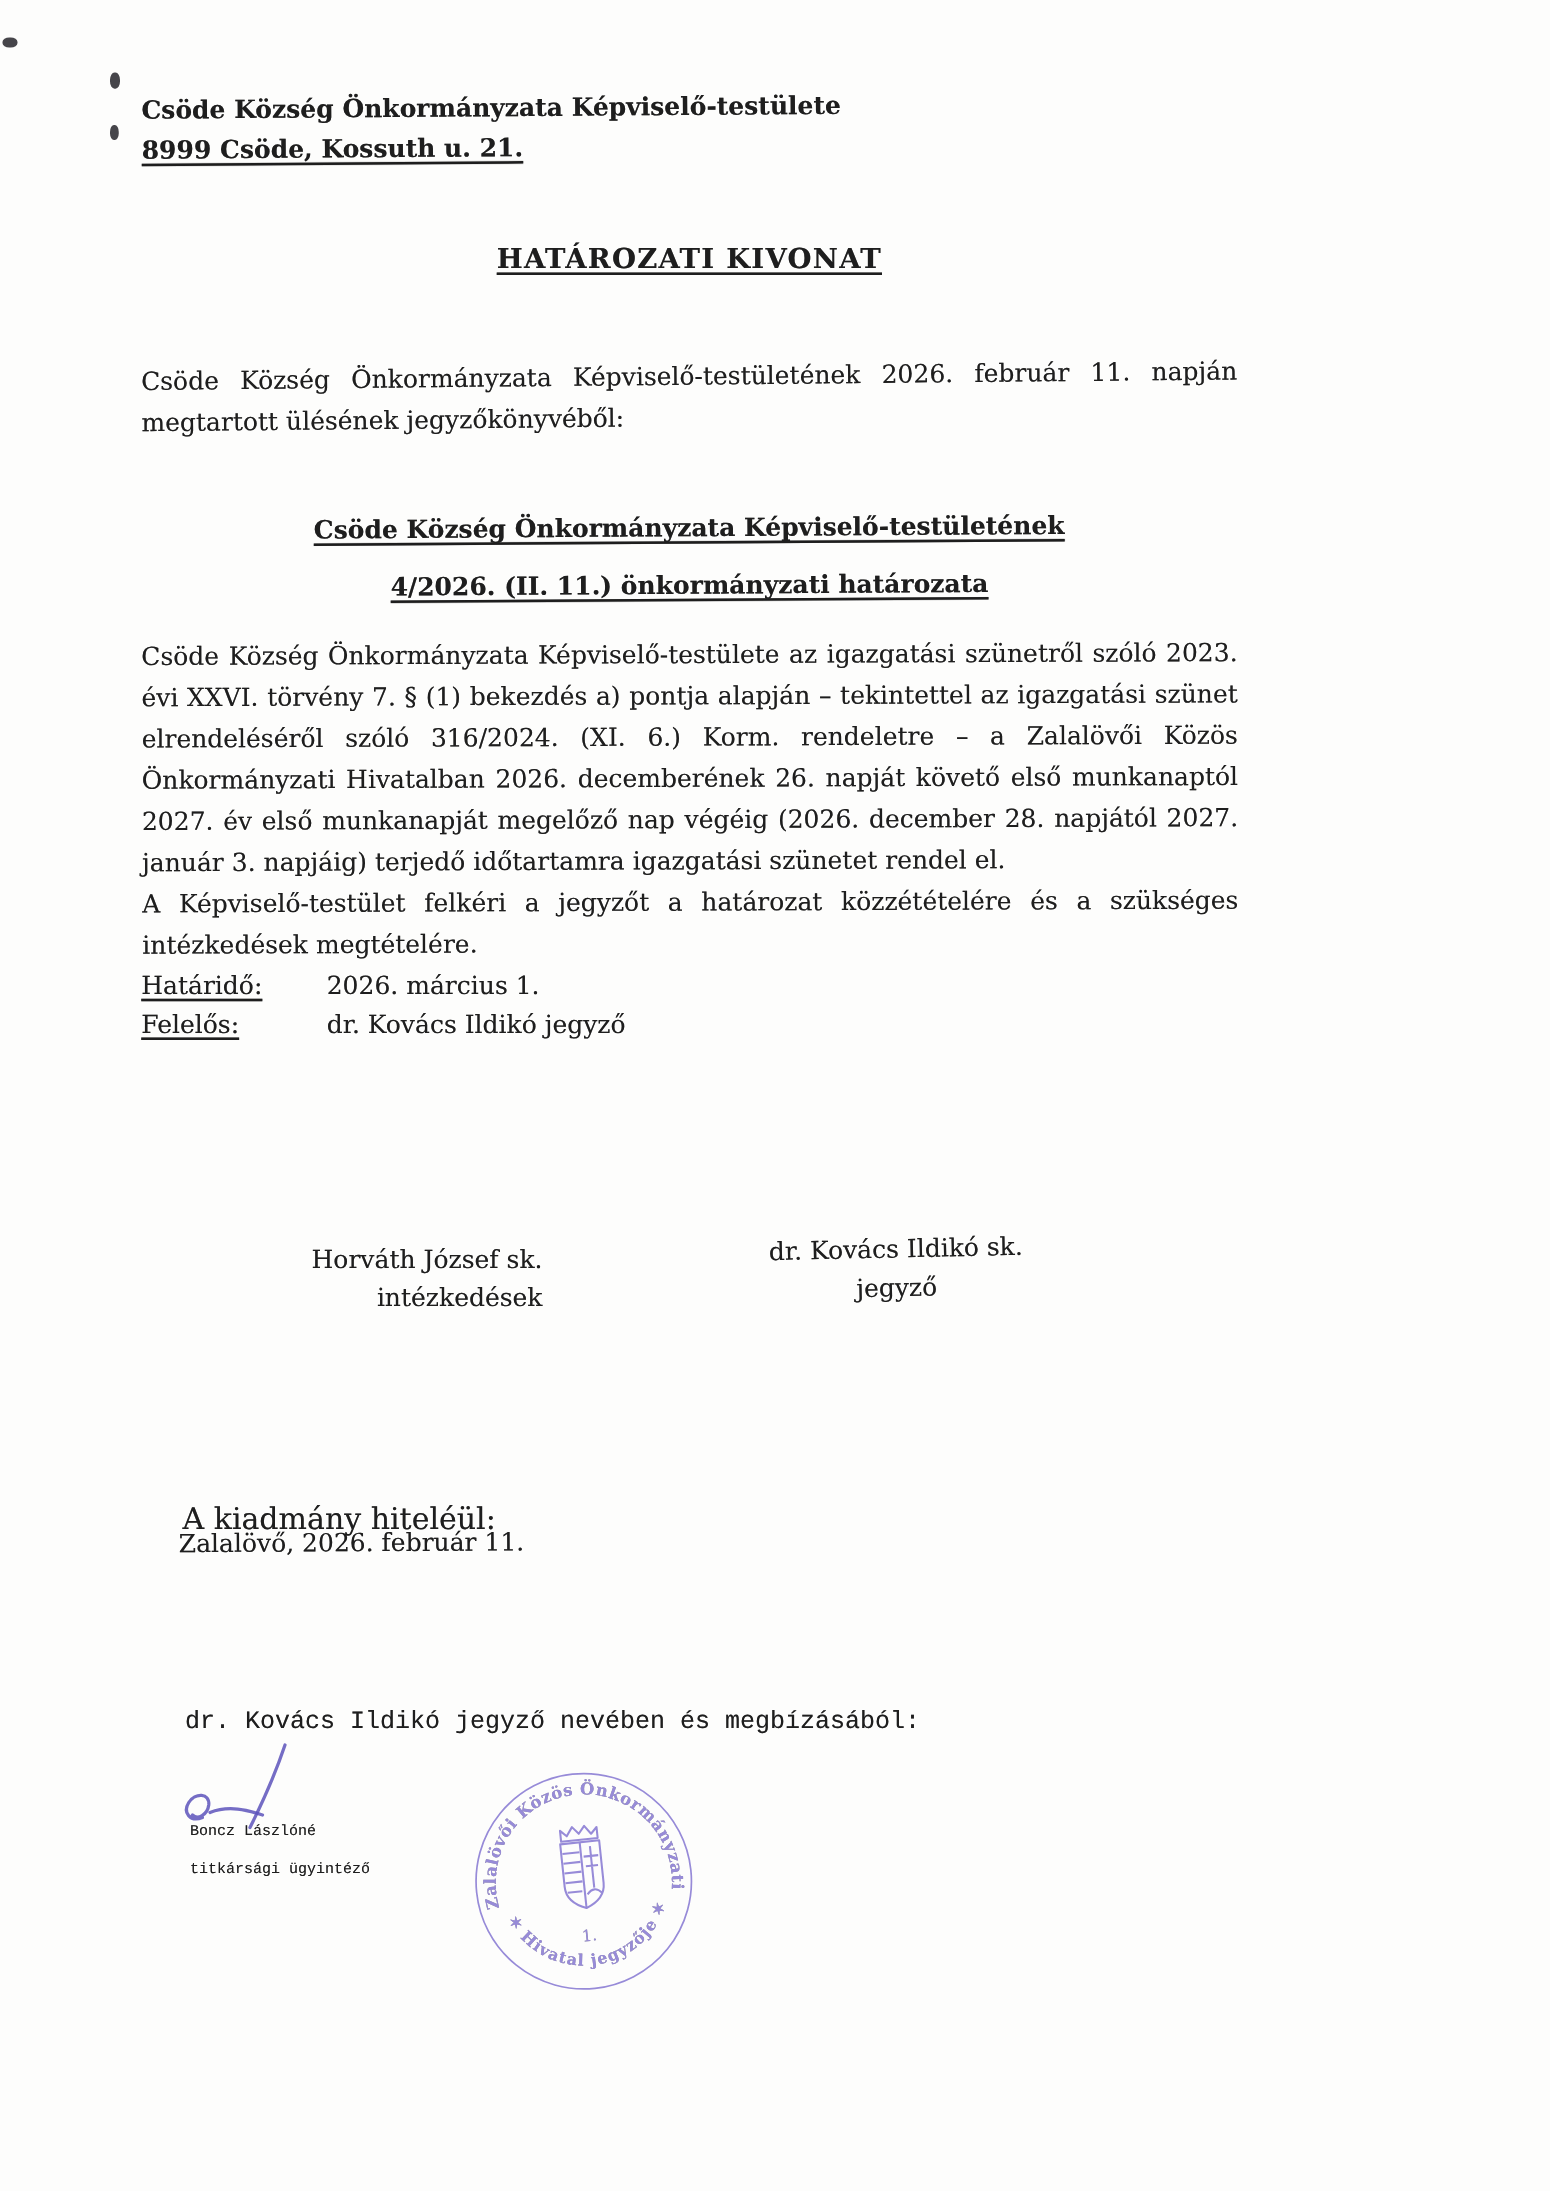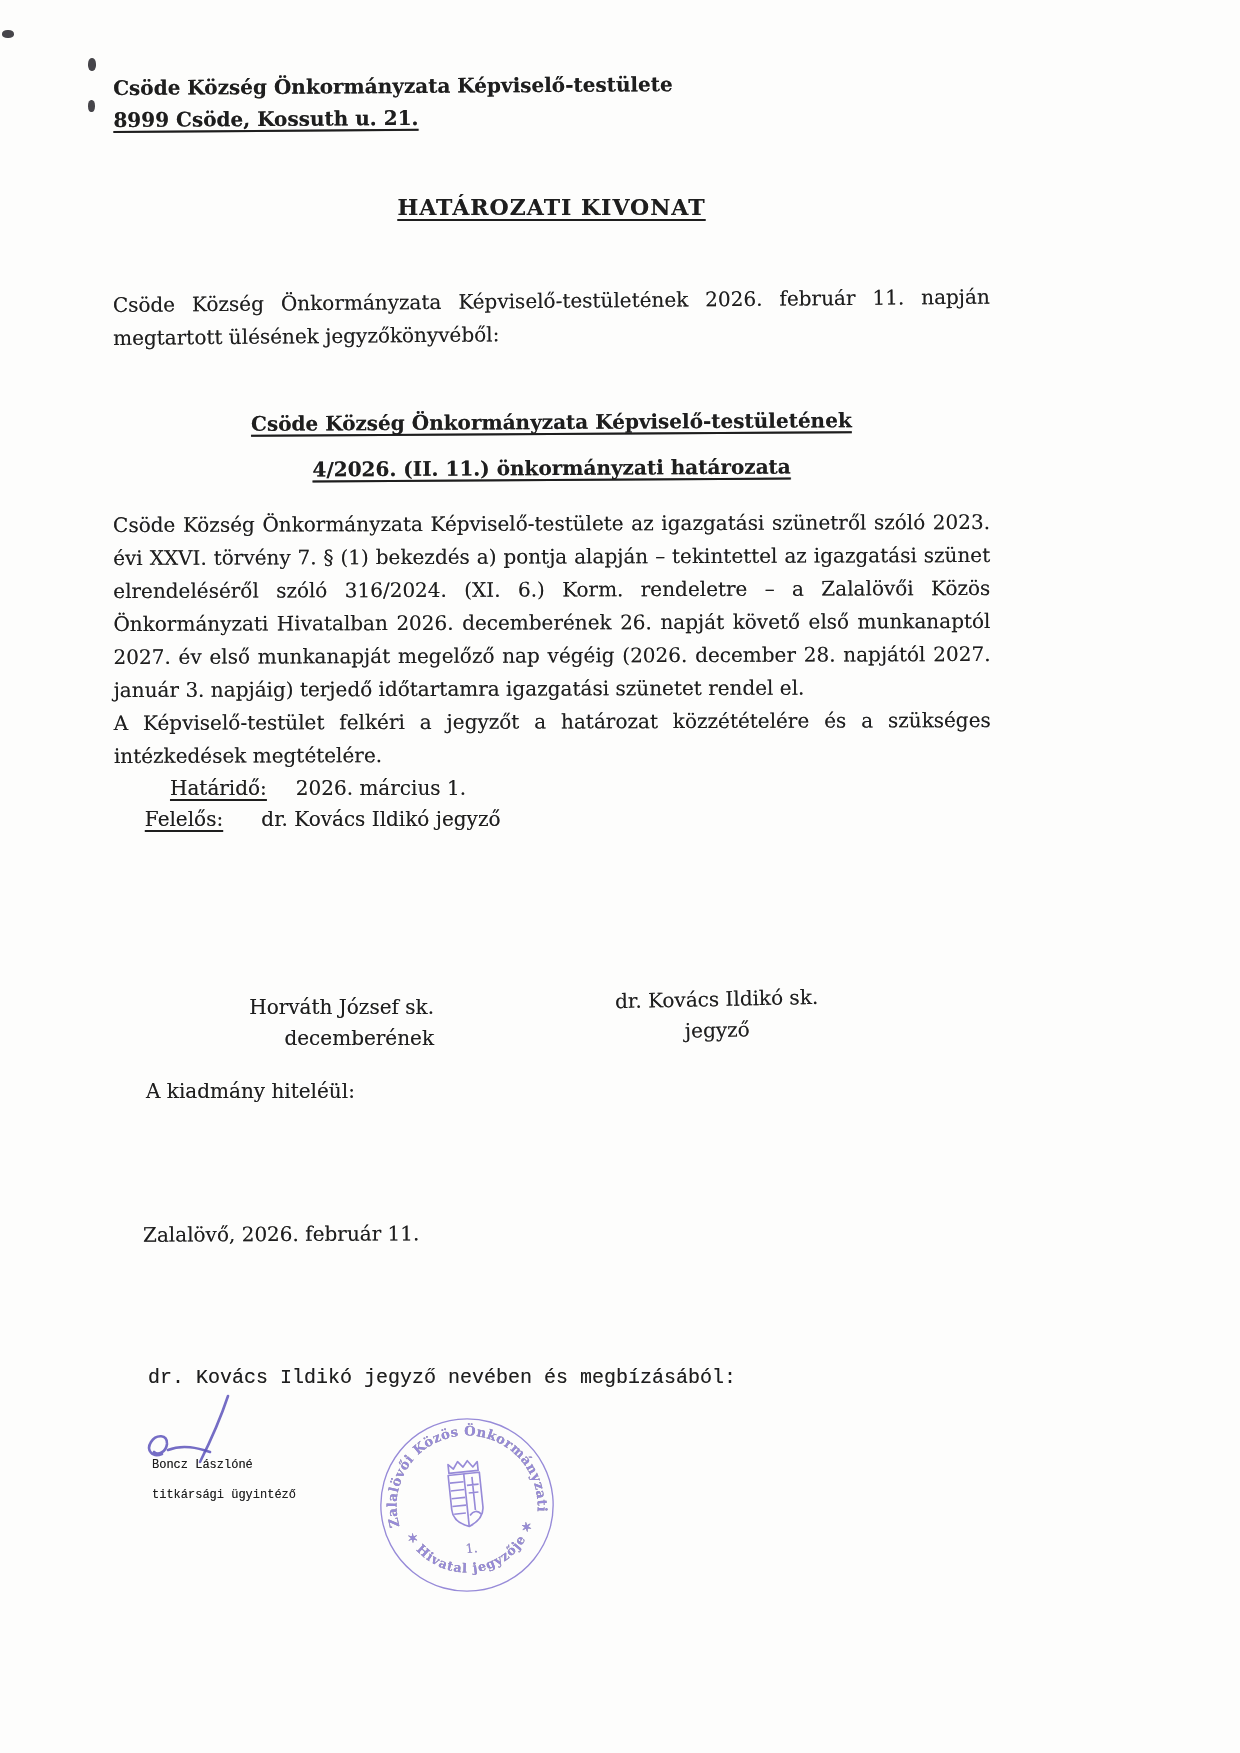--- a/index.html
+++ b/index.html
@@ -22,27 +22,27 @@
   .doc-title span { text-decoration:underline; text-underline-offset:4px; }
 
   .intro { left:113px; top:289px; width:877px; font-size:20px; line-height:33px; text-align:justify; transform:rotate(-0.55deg); transform-origin:left center; }
 
   .res-heading { left:113px; top:399px; width:877px; text-align:center; font-weight:bold; font-size:20px; line-height:46px; transform:rotate(-0.35deg); }
   .res-heading span { text-decoration:underline; text-underline-offset:4px; }
 
   .body-text { left:113px; top:509px; width:877px; font-size:20px; line-height:33px; text-align:justify; transform:rotate(-0.2deg); transform-origin:left top; }
   .body-text p { margin:0; }
 
-  .meta { left:113px; top:773px; font-size:20px; line-height:31px;text-align:center; }
+  .meta { left:113px; top:773px; font-size:20px; line-height:31px; }
   .meta .label { display:inline-block; width:142px; text-decoration:underline; text-underline-offset:4px; }
 
   .sig-left  { left:234px; top:992px; width:200px; text-align:right; font-size:20px; line-height:31px; }
   .sig-right { left:612px; top:984px; width:210px; text-align:center; font-size:20px; line-height:31px; transform:rotate(-1.2deg); }
 
-  .certify    { left:146px; top:1079px; font-size:20px; }
+  .certify    { left:146px; top:1201px; font-size:24px; }
   .place-date { left:143px; top:1222px; font-size:20px; transform:rotate(-0.3deg); }
   .on-behalf  { left:148px; top:1366px; font-size:20px;font-family:Liberation Mono, monospace; }
   .clerk      { left:152px; top:1450px; font-size:12px; line-height:30px;font-family:Liberation Mono, monospace; }
 
   .handsig { left:138px; top:1392px; color:var(--ink, #5d53bb); }
   .handsig path { stroke:currentColor; fill:none; stroke-width:2.6; stroke-linecap:round; opacity:.85; }
 
   .stamp-wrap { left:374px; top:1412px; width:186px; height:186px; color:var(--stamp, #8a7cd4); transform:rotate(-6deg); opacity:.88; }
   .stamp-line { stroke:currentColor; fill:none; stroke-width:1.4; }
   .stamp-shape { stroke:currentColor; fill:none; stroke-width:1.7; stroke-linejoin:round; }
@@ -88,21 +88,21 @@
       <span>2026. március 1.</span>
     </div>
     <div>
       <span class="label">Felelős:</span>
       <span>dr. Kovács Ildikó jegyző</span>
     </div>
   </div>
 
   <div class="abs sig-left">
     <div>Horváth József sk.</div>
-    <div>decemberének</div>
+    <div>intézkedések</div>
   </div>
   <div class="abs sig-right">
     <div>dr. Kovács Ildikó sk.</div>
     <div>jegyző</div>
   </div>
 
   <div class="abs certify">A kiadmány hiteléül:</div>
   <div class="abs place-date">Zalalövő, 2026. február 11.</div>
   <div class="abs on-behalf">dr. Kovács Ildikó jegyző nevében és megbízásából:</div>
 

